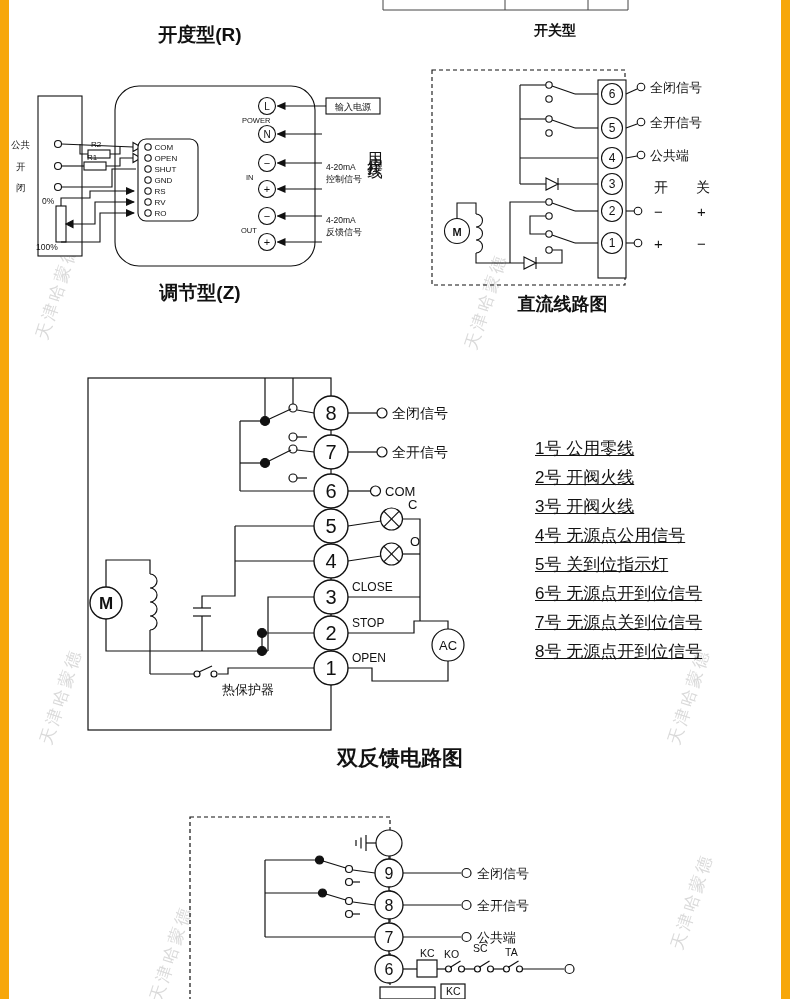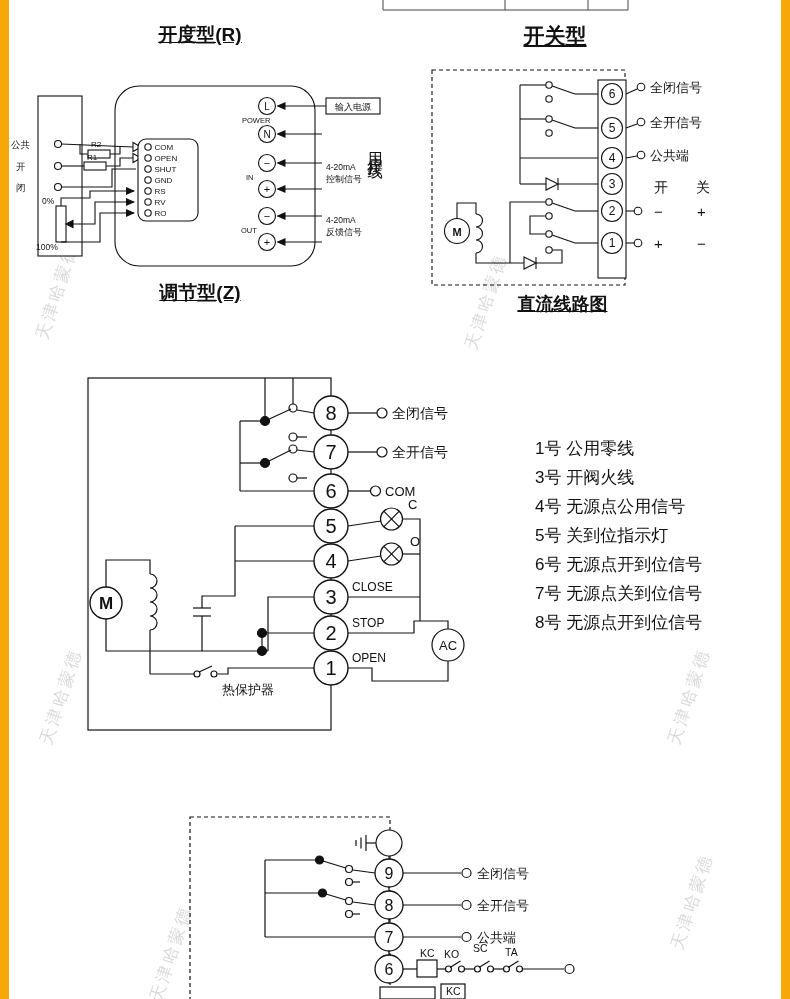--- a/index.html
+++ b/index.html
@@ -3,22 +3,22 @@
 <meta charset="utf-8">
 <style>
   html,body{margin:0;padding:0;background:#ffffff;}
   .page{position:relative;width:790px;height:999px;background:#fff;overflow:hidden;
         font-family:"Liberation Sans","DejaVu Sans",sans-serif;color:#111;}
   .bar{position:absolute;top:0;width:9px;height:999px;}
   .bar.left{left:0;}
   .bar.right{right:0;}
   .wm{position:absolute;white-space:nowrap;font-size:17px;letter-spacing:3px;
       color:#c3c3c3;opacity:.62;transform:rotate(-72deg);transform-origin:center;z-index:1;}
-  .ttl{position:absolute;text-align:center;font-weight:700;z-index:3;text-decoration:underline;}
-  .legend{position:absolute;left:535px;top:434px;z-index:3;font-size:17px;}
+  .ttl{position:absolute;text-align:center;font-weight:700;z-index:3;}
+  .legend{position:absolute;left:535px;top:434px;z-index:3;font-size:17px;text-decoration:underline;}
   .legend div{height:29px;line-height:29px;white-space:nowrap;}
   .vtext{position:absolute;left:364px;top:139px;writing-mode:vertical-rl;
          font-size:15.5px;letter-spacing:4px;font-weight:500;z-index:3;}
   svg.art{position:absolute;left:0;top:0;z-index:2;}
   svg text{fill:#111;stroke:none;font-family:"Liberation Sans","DejaVu Sans",sans-serif;}
 </style>
 </head>
 <body>
 
 <div class="page">
@@ -27,28 +27,30 @@
   <div class="bar right" style="background: rgb(247, 167, 10);"></div>
 
   <div class="wm" style="left:7px;top:280px">天津哈蒙德</div>
   <div class="wm" style="left:436px;top:290px">天津哈蒙德</div>
   <div class="wm" style="left:11px;top:685px">天津哈蒙德</div>
   <div class="wm" style="left:639px;top:685px">天津哈蒙德</div>
   <div class="wm" style="left:642px;top:890px">天津哈蒙德</div>
   <div class="wm" style="left:121px;top:942px">天津哈蒙德</div>
 
   <div class="ttl" style="left:120px;top:22px;width:160px;font-size:19px">开度型(R)</div>
-  <div class="ttl" style="left:480px;top:22px;width:150px;font-size:21px">开关型</div>
+  <div class="ttl" style="left:480px;top:22px;width:150px;font-size:14px">开关型</div>
   <div class="ttl" style="left:120px;top:280px;width:160px;font-size:19px">调节型(Z)</div>
   <div class="ttl" style="left:480px;top:292px;width:165px;font-size:18px">直流线路图</div>
+  <div class="ttl" style="left:290px;top:744px;width:220px;font-size:21px">双反馈电路图</div>
 
   <div class="vtext">用户接线</div>
 
   <div class="legend">
     <div>1号 公用零线</div>
+    <div>2号 开阀火线</div>
     <div>3号 开阀火线</div>
     <div>4号 无源点公用信号</div>
     <div>5号 关到位指示灯</div>
     <div>6号 无源点开到位信号</div>
     <div>7号 无源点关到位信号</div>
     <div>8号 无源点开到位信号</div>
   </div>
 
   <svg class="art" width="790" height="999" viewBox="0 0 790 999">
     <defs>

